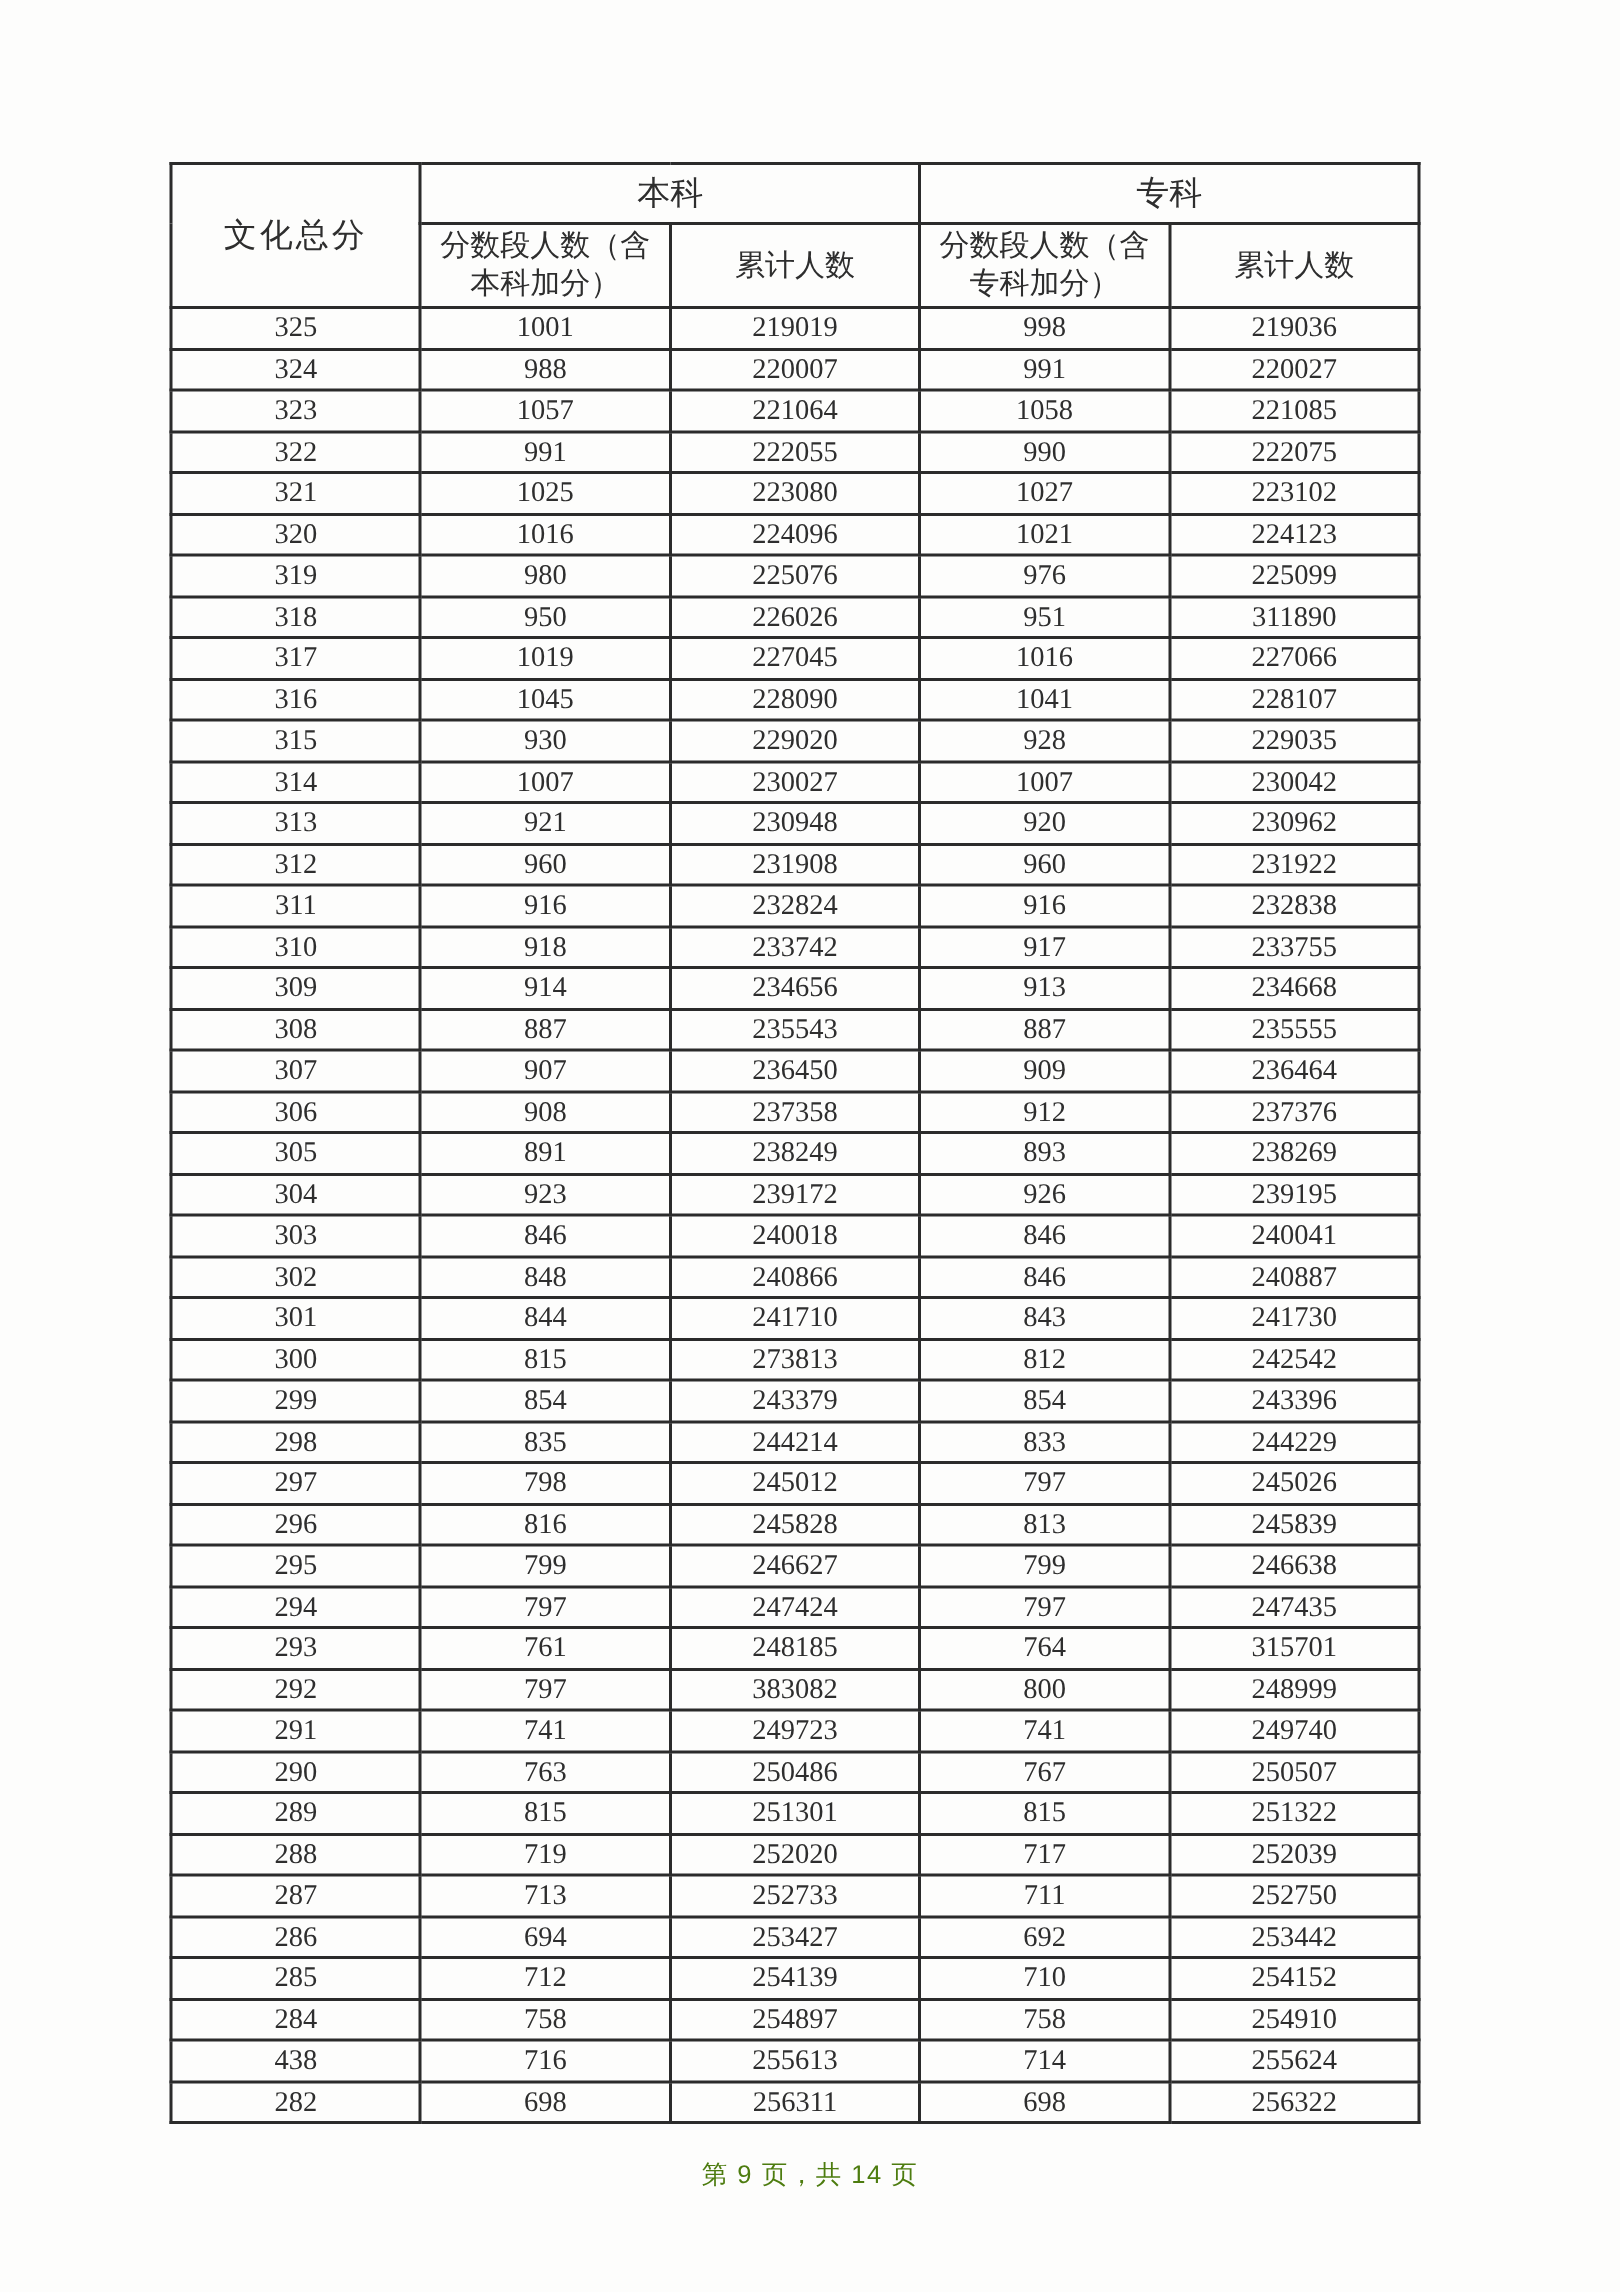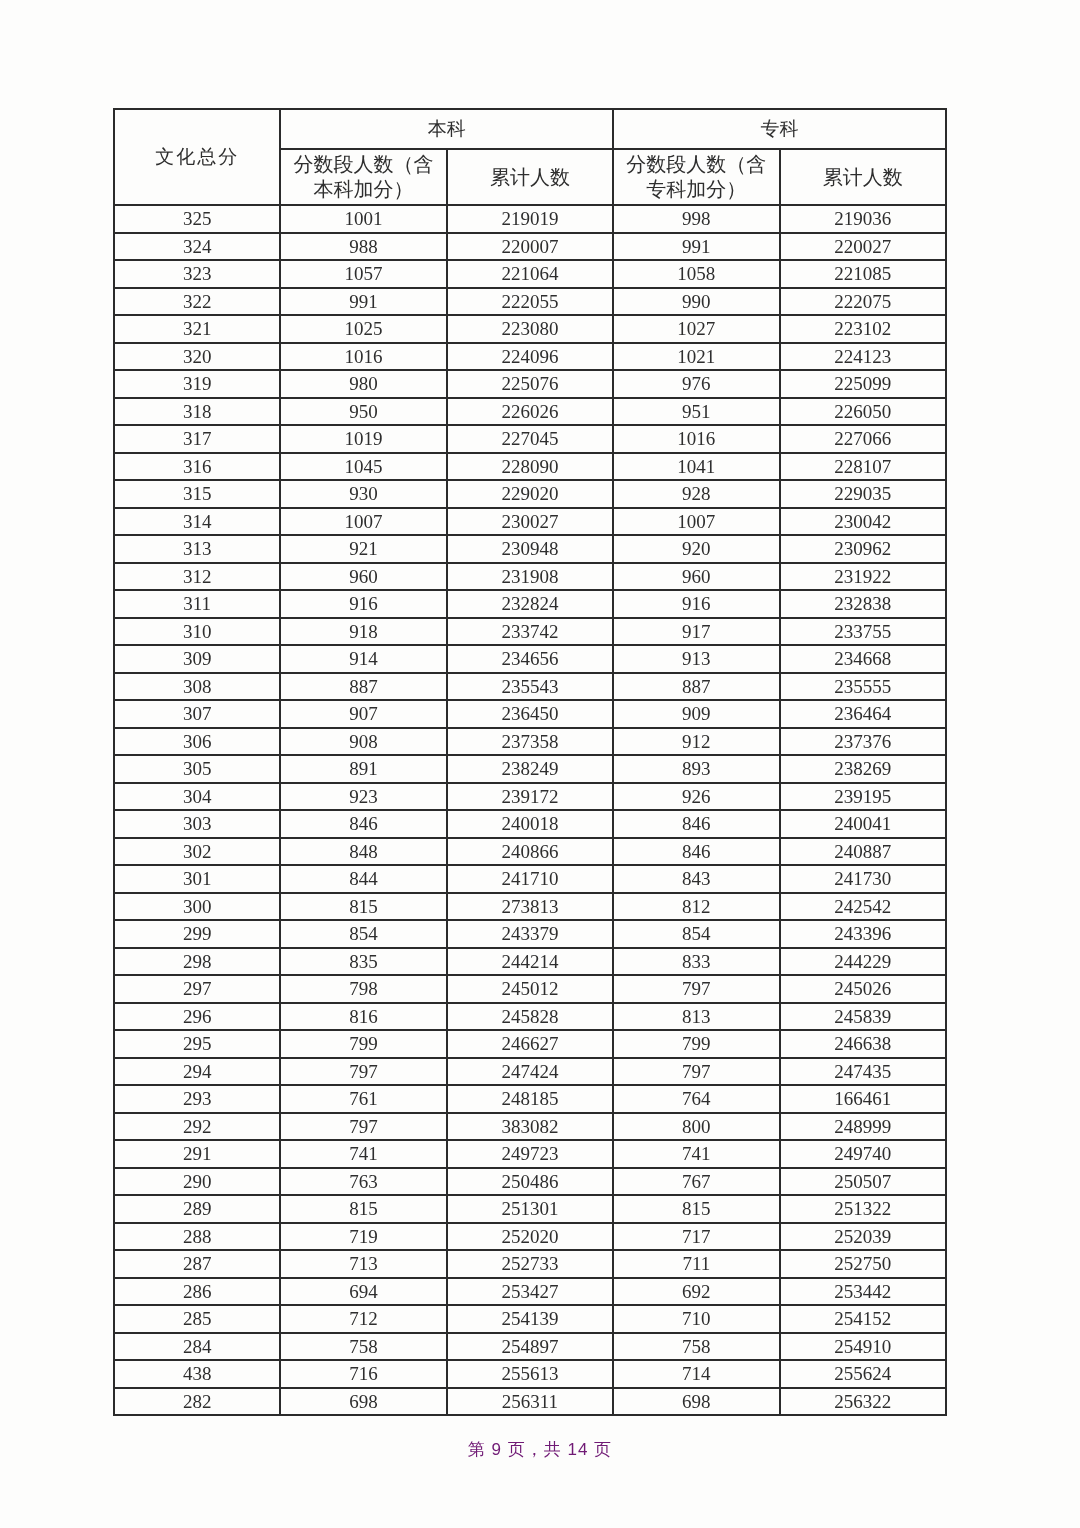--- a/index.html
+++ b/index.html
@@ -29,38 +29,38 @@
     text-align: center;
     vertical-align: middle;
     color: #2e2e2e;
     padding: 0;
     overflow: hidden;
   }
   .score-table thead th {
     font-weight: normal;
     font-family: "Liberation Serif", "DejaVu Serif", serif;
   }
-  tr.group-row th { height: 38px; font-size: 19px; }
+  tr.group-row th { height: 38px; font-size: 22px; }
   tr.sub-row th { height: 54px; font-size: 20px; line-height: 1.25; }
   th.wrap-header { white-space: pre-line; }
   th.score-col-header { font-size: 21px; letter-spacing: 2px; text-align: center; }
   .score-table tbody td {
     height: 25.5px;
     font-size: 19px;
     line-height: 1;
   }
   .page-footer {
     position: absolute;
     top: 1438px;
     left: 0;
     width: 100%;
     text-align: center;
     font-family: "Liberation Sans", "DejaVu Sans", sans-serif;
     font-size: 17px;
-    color: #701a75;
+    color: #4d7c0f;
     letter-spacing: 1px;
   }
 </style>
 </head>
 <body>
 
 <div class="page">
 
   <table class="score-table">
     <colgroup>
@@ -133,21 +133,21 @@
           <td>980</td>
           <td>225076</td>
           <td>976</td>
           <td>225099</td>
         </tr>
         <tr>
           <td>318</td>
           <td>950</td>
           <td>226026</td>
           <td>951</td>
-          <td>226050</td>
+          <td>311890</td>
         </tr>
         <tr>
           <td>317</td>
           <td>1019</td>
           <td>227045</td>
           <td>1016</td>
           <td>227066</td>
         </tr>
         <tr>
           <td>316</td>
@@ -308,21 +308,21 @@
           <td>797</td>
           <td>247424</td>
           <td>797</td>
           <td>247435</td>
         </tr>
         <tr>
           <td>293</td>
           <td>761</td>
           <td>248185</td>
           <td>764</td>
-          <td>166461</td>
+          <td>315701</td>
         </tr>
         <tr>
           <td>292</td>
           <td>797</td>
           <td>383082</td>
           <td>800</td>
           <td>248999</td>
         </tr>
         <tr>
           <td>291</td>

